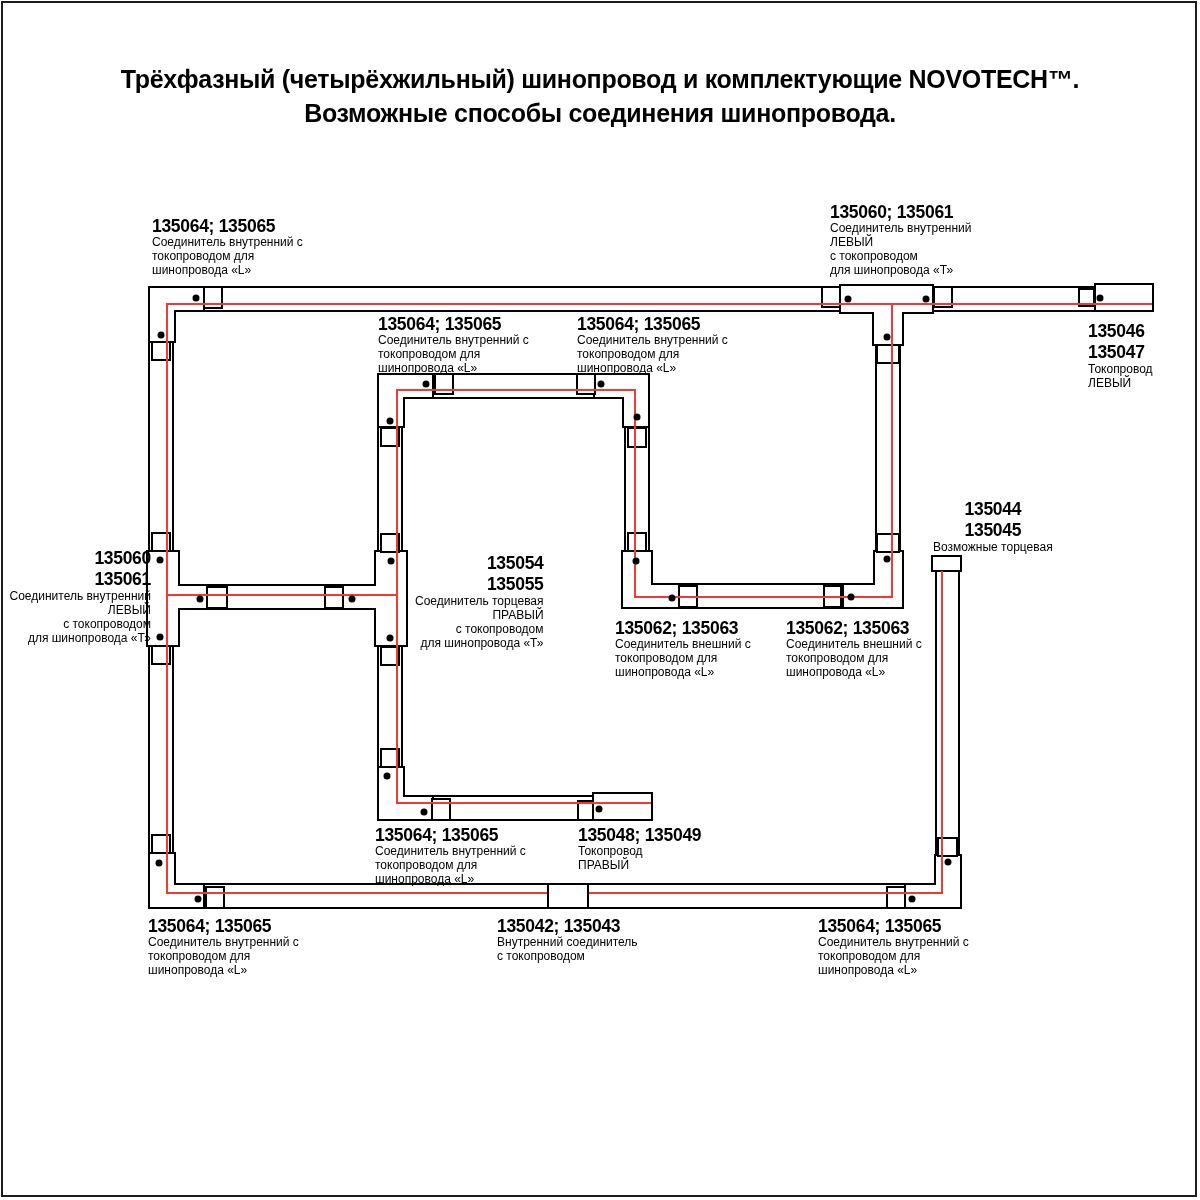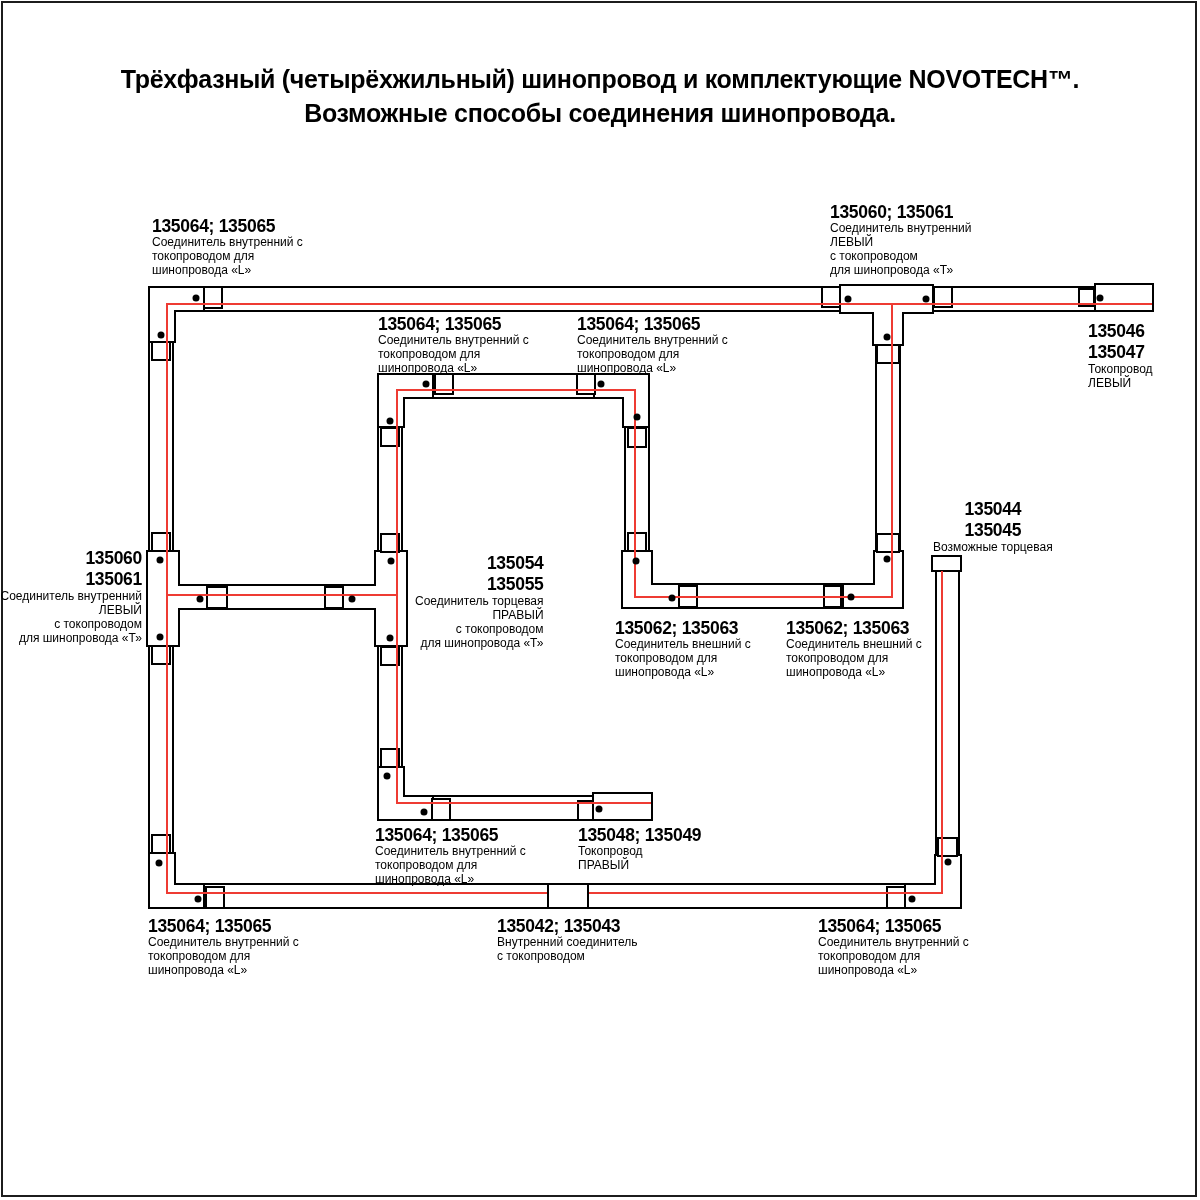--- a/index.html
+++ b/index.html
@@ -7,21 +7,21 @@
           font-family:"Liberation Sans",sans-serif;color:#000;}
   .frame{position:absolute;left:1px;top:1px;right:3px;bottom:3px;border:2px solid #1c1c1c;}
   .title{position:absolute;left:0;top:62px;width:100%;text-align:center;
          font-size:25px;font-weight:bold;line-height:34px;letter-spacing:-0.3px;}
   .diagram-svg{position:absolute;left:0;top:0;}
   .lbl{position:absolute;white-space:nowrap;}
   .code{font-weight:bold;font-size:17.5px;line-height:20px;letter-spacing:-0.3px;}
   .code2{line-height:21px;}
   .d{font-size:12px;line-height:13.9px;}
   .b{font-weight:normal;}
-  .ra{text-align:right;}
+  .ra{text-align:right;padding-left:9px;}
 </style>
 </head>
 <body>
 
 <div class="canvas">
   <div class="frame"></div>
 
   <div class="title">
     <div>Трёхфазный (четырёхжильный) шинопровод и комплектующие NOVOTECH™.</div>
     <div>Возможные способы соединения шинопровода.</div>

